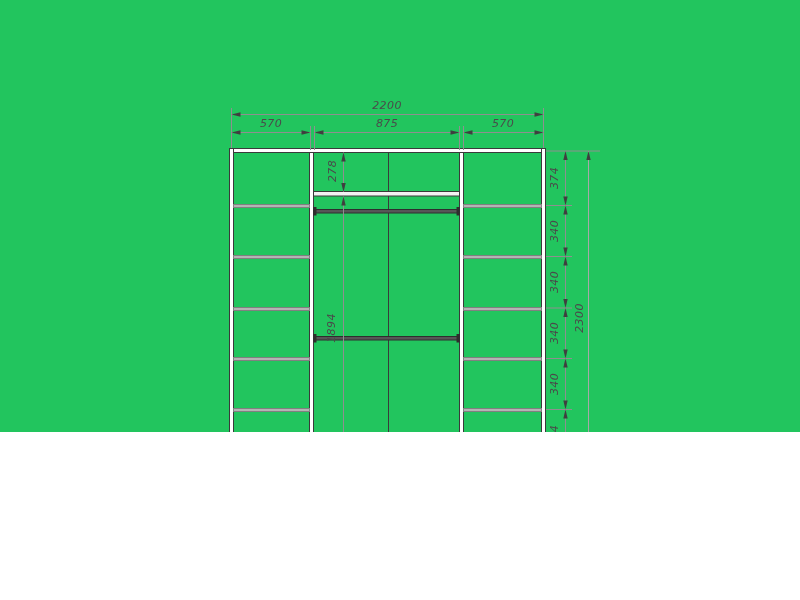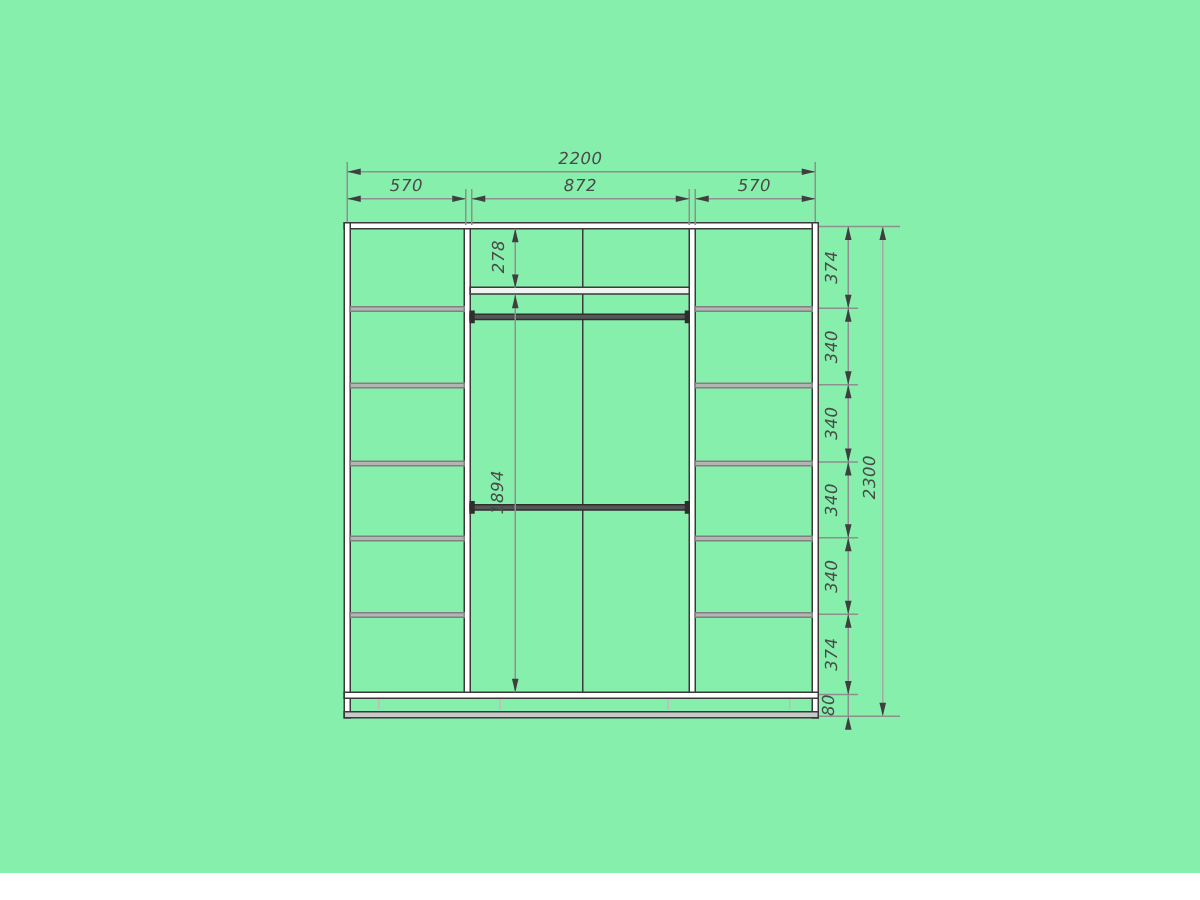--- a/index.html
+++ b/index.html
@@ -1,17 +1,17 @@
 <!DOCTYPE html>
 <html><head>
 <meta charset="utf-8">
 <style>
   html,body{margin:0;padding:0;background:#fff;}
   #canvas{
-    position:relative;width:800px;height:582px;background:#86efac;overflow:hidden;
+    position:relative;width:800px;height:432px;background:#22c55e;overflow:hidden;
     font-family:"DejaVu Sans",sans-serif;
   }
   #linework{position:absolute;left:0;top:0;}
   .dim-label{
     position:absolute;font-style:italic;font-size:11px;color:#4a4a4a;
     text-align:center;letter-spacing:0.4px;line-height:12px;white-space:nowrap;
   }
   .rot{transform:rotate(-90deg);}
 </style>
 </head>
@@ -127,21 +127,21 @@
       <path d="M565.5 463 l-2.2 -9 l4.4 0 z"></path>
       <path d="M565.5 477.5 l-2.2 9 l4.4 0 z"></path>
 
       <path d="M588.5 151 l-2.2 9 l4.4 0 z"></path>
       <path d="M588.5 477.5 l-2.2 -9 l4.4 0 z"></path>
     </g>
   </svg>
 
   <div class="dim-label" style="left:347px;top:100px;width:80px;">2200</div>
   <div class="dim-label" style="left:241px;top:118px;width:60px;">570</div>
-  <div class="dim-label" style="left:357px;top:118px;width:60px;">872</div>
+  <div class="dim-label" style="left:357px;top:118px;width:60px;">875</div>
   <div class="dim-label" style="left:473px;top:118px;width:60px;">570</div>
 
   <div class="dim-label rot" style="left:313px;top:165px;width:40px;">278</div>
   <div class="dim-label rot" style="left:308px;top:322px;width:48px;">1894</div>
 
   <div class="dim-label rot" style="left:535px;top:172px;width:40px;">374</div>
   <div class="dim-label rot" style="left:535px;top:225px;width:40px;">340</div>
   <div class="dim-label rot" style="left:535px;top:276px;width:40px;">340</div>
   <div class="dim-label rot" style="left:535px;top:327px;width:40px;">340</div>
   <div class="dim-label rot" style="left:535px;top:378px;width:40px;">340</div>

